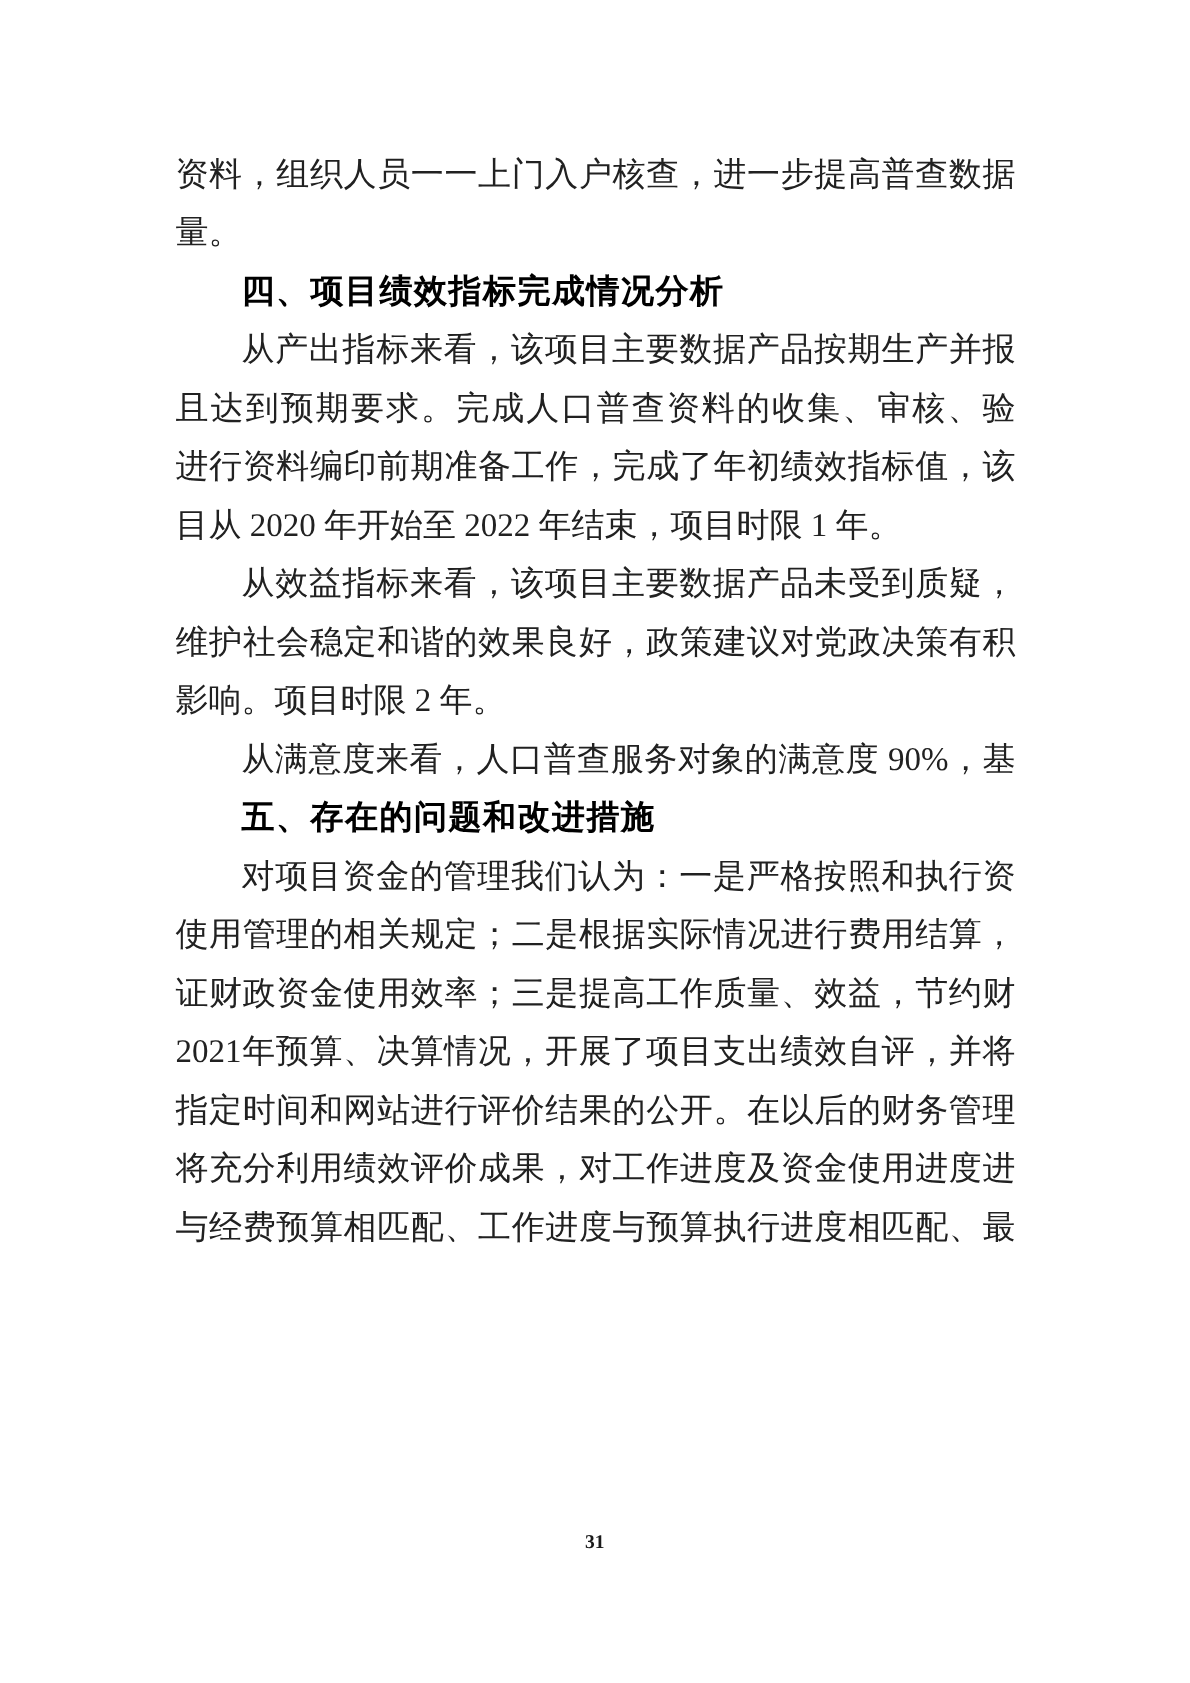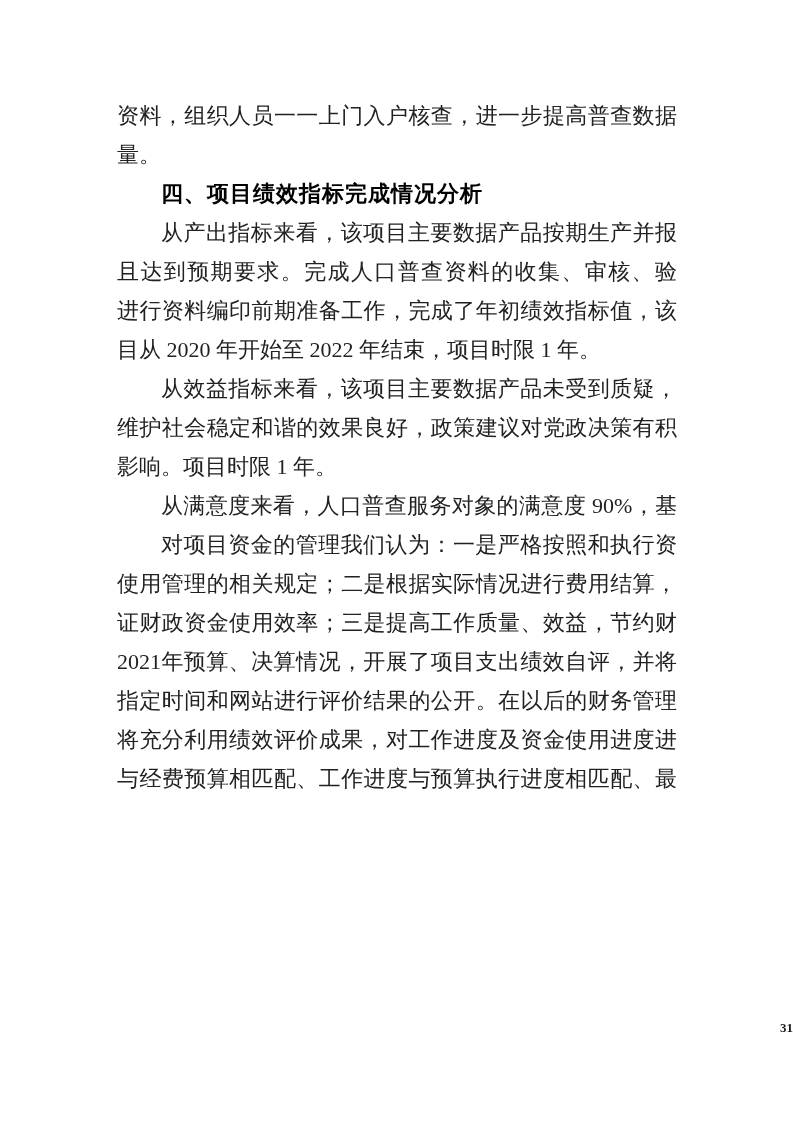--- a/index.html
+++ b/index.html
@@ -48,43 +48,44 @@
     letter-spacing: 1px;
     text-align: center;
     text-align-last: left;
     overflow: hidden;
   }
   .footer {
     position: absolute;
     left: 0;
     top: 1020px;
     width: 100%;
-    text-align: right;
+    text-align: center;
     font-family: "Liberation Serif", serif;
     font-size: 13px;
     font-weight: 700;
     color: #1a1a1a;
   }
 </style>
 </head>
 <body>
 
 <div class="page">
   <div class="content">
       <div class="text-line">资料，组织人员一一上门入户核查，进一步提高普查数据质</div>
       <div class="text-line last">量。</div>
       <div class="heading-line">四、项目绩效指标完成情况分析</div>
       <div class="text-line indented">从产出指标来看，该项目主要数据产品按期生产并报告，</div>
       <div class="text-line">且达到预期要求。完成人口普查资料的收集、审核、验收、</div>
       <div class="text-line">进行资料编印前期准备工作，完成了年初绩效指标值，该项</div>
       <div class="text-line last">目从 2020 年开始至 2022 年结束，项目时限 1 年。</div>
       <div class="text-line indented">从效益指标来看，该项目主要数据产品未受到质疑，对</div>
       <div class="text-line">维护社会稳定和谐的效果良好，政策建议对党政决策有积极</div>
-      <div class="text-line last">影响。项目时限 1 年。</div>
+      <div class="text-line last">影响。项目时限 2 年。</div>
       <div class="text-line indented">从满意度来看，人口普查服务对象的满意度 90%，基层</div>
+      <div class="heading-line">五、存在的问题和改进措施</div>
       <div class="text-line indented">对项目资金的管理我们认为：一是严格按照和执行资金</div>
       <div class="text-line">使用管理的相关规定；二是根据实际情况进行费用结算，保</div>
       <div class="text-line">证财政资金使用效率；三是提高工作质量、效益，节约财政</div>
       <div class="text-line">2021年预算、决算情况，开展了项目支出绩效自评，并将在</div>
       <div class="text-line">指定时间和网站进行评价结果的公开。在以后的财务管理中，</div>
       <div class="text-line">将充分利用绩效评价成果，对工作进度及资金使用进度进行</div>
       <div class="text-line">与经费预算相匹配、工作进度与预算执行进度相匹配、最终</div>
     </div>
   <div class="footer">31</div>
 </div>

